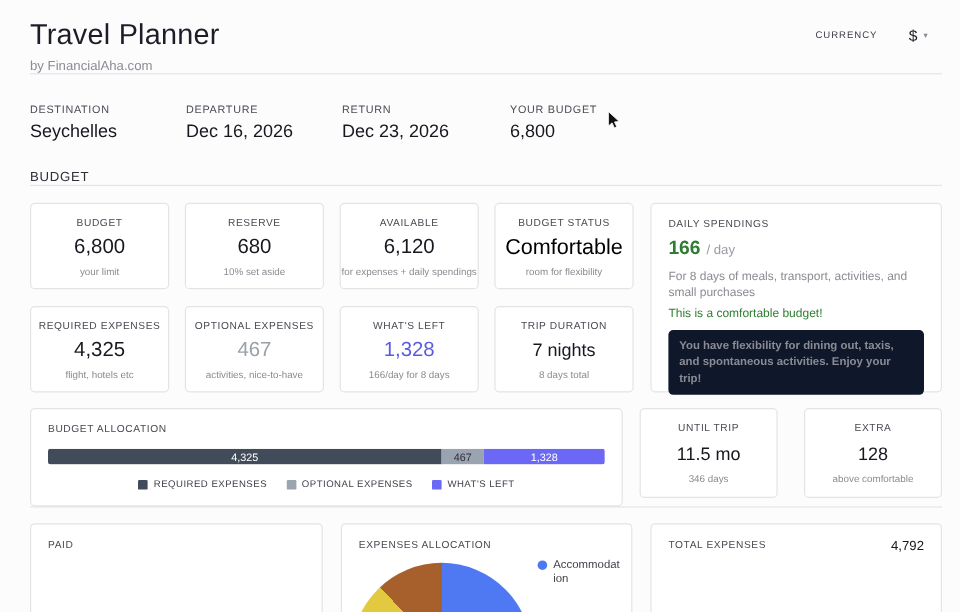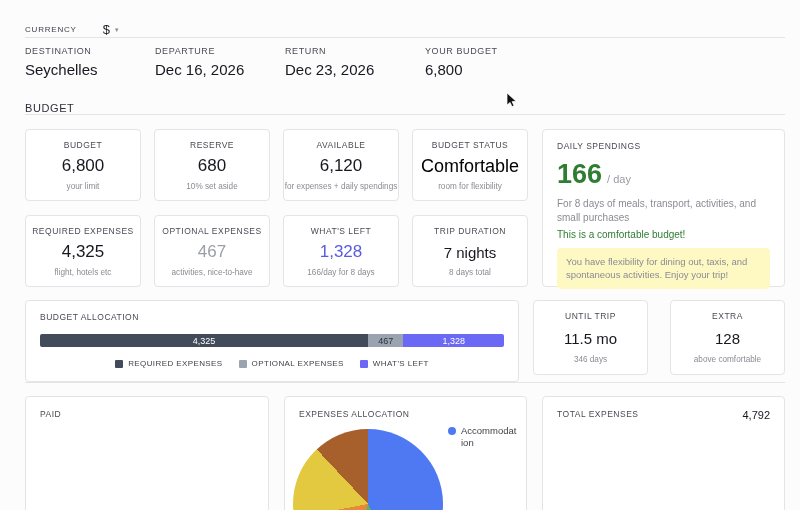--- a/index.html
+++ b/index.html
@@ -13,21 +13,21 @@
   .app-subtitle { font-size:11px; color:#8b8b93; margin-top:5px; }
   .currency { display:flex; align-items:center; gap:26px; margin-top:6px; margin-right:12px; }
   .currency-label { font-size:8px; letter-spacing:0.8px; color:#3c3c46;text-align:center; }
   .currency-value { font-size:13px; color:#1d1d27; cursor:pointer; display:flex; align-items:center; gap:5px; }
   .caret { font-size:7px; color:#8b8b93; }
 
   hr.divider { border:none; border-top:1px solid #e4e4e8; margin:0; }
   .hr-header { margin-top:11px; }
 
   
-  .trip-row { display:flex; margin-top:8px; }
+  .trip-row { display:flex; margin-top:24px; }
   .trip-field { width:130px; margin-right:0; }
   .trip-field:nth-child(3) { width:135px; }
   .trip-field:nth-child(4) { width:130px; margin-left:5px; }
   .trip-label { font-size:9px; letter-spacing:0.6px; color:#4a4a54; }
   .trip-value { font-size:15px; color:#17171f; margin-top:5px; cursor:text; }
 
   
   .section-title { font-size:11px; letter-spacing:0.6px; color:#2f2f38; font-weight:500; margin-top:24px; }
   .section-title.payments { margin-top:21px; }
   .hr-section { margin-top:6px; }
@@ -41,25 +41,25 @@
   .stat-value { font-size:17px; color:#17171f; }
   .stat-value.green { color:#000000; font-size:18px; }
   .stat-value.muted { color:#9aa0a8; }
   .stat-value.purple { color:#5a5be0; }
   .stat-value.text { font-size:15px; }
   .stat-caption { font-size:8.2px; color:#8b8b93; white-space:nowrap; }
 
   
   .daily-card { width:243px; height:158px; margin-left:14px; padding:11px 14px 12px; }
   .daily-value-row { margin-top:8px; display:flex; align-items:baseline; gap:5px; }
-  .daily-value { font-size:27px; font-weight:700; color:#2e7d32; }
+  .daily-value { font-size:16px; font-weight:700; color:#2e7d32; }
   .daily-unit { font-size:11px; color:#9a9aa2; }
   .daily-desc { font-size:10px; color:#8b8b93; line-height:1.35; margin-top:7px; }
   .daily-note { font-size:10px; color:#2e7d32; margin-top:5px; }
-  .daily-tip { margin-top:8px; background:#fef9c3; border-radius:4px; padding:7px 9px; font-size:9.5px; color:#8b8b93; line-height:1.4; }
+  .daily-tip { margin-top:8px; background:#0f172a; border-radius:4px; padding:7px 9px; font-size:9.5px; color:#8b8b93; line-height:1.4;font-weight:bold; }
 
   
   .alloc-row { display:flex; margin-top:13px; align-items:flex-start; }
   .alloc-card { width:503px; height:82px; padding:11px 14px; }
   .alloc-bar { display:flex; height:13px; border-radius:2px; overflow:hidden; margin-top:12px; }
   .alloc-seg { display:flex; align-items:center; justify-content:center; font-size:9px; color:#ffffff; overflow:hidden; white-space:nowrap; }
   .alloc-seg.light-text-dark { color:#2f2f38; }
   .alloc-legend { display:flex; justify-content:center; gap:16px; margin-top:12px; }
   .legend-item { display:flex; align-items:center; gap:5px; }
   .legend-swatch { width:8px; height:8px; border-radius:1px; }
@@ -83,20 +83,24 @@
 
   
   .cursor { position:absolute; left:506px; top:93px; width:12px; height:16px; pointer-events:none; }
 </style>
 </head>
 <body>
 
 <div class="page">
 
   <div class="header">
+    <div>
+      <div class="app-title">Travel Planner</div>
+      <div class="app-subtitle">by FinancialAha.com</div>
+    </div>
     <div class="currency">
       <span class="currency-label">CURRENCY</span>
       <span class="currency-value">
         <span>$</span>
         <span class="caret">▾</span>
       </span>
     </div>
   </div>
   <hr class="divider hr-header">
 

